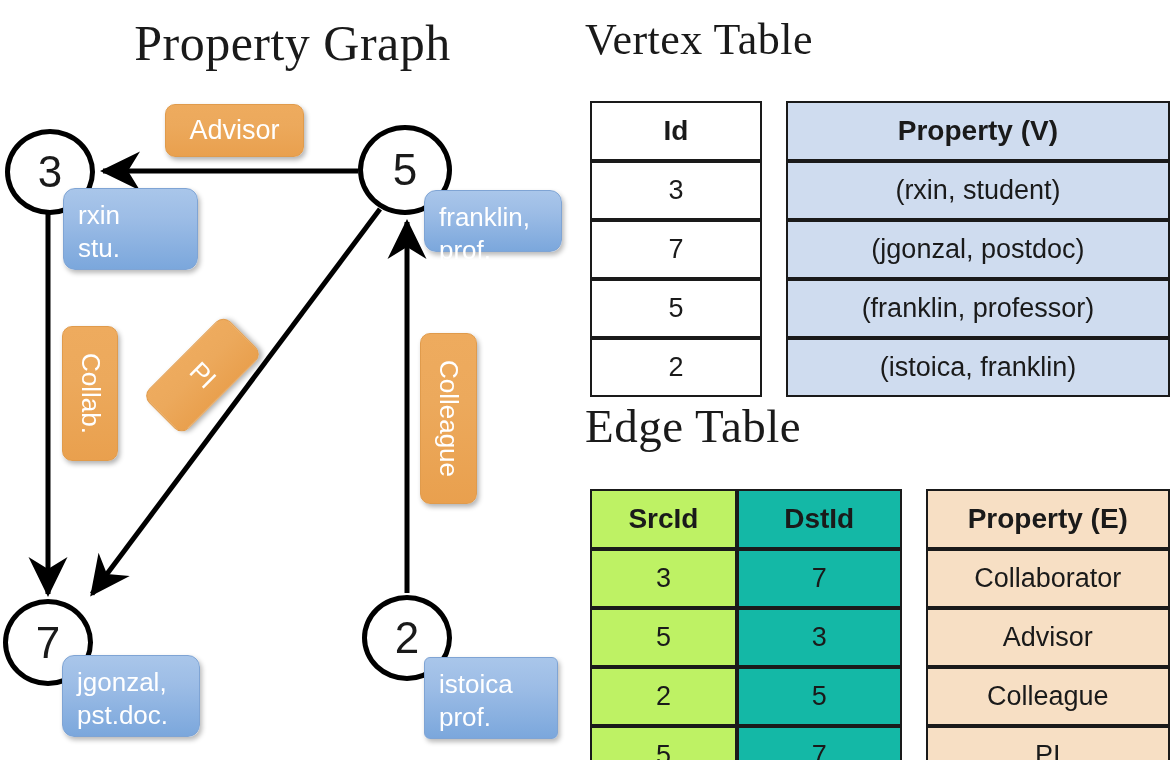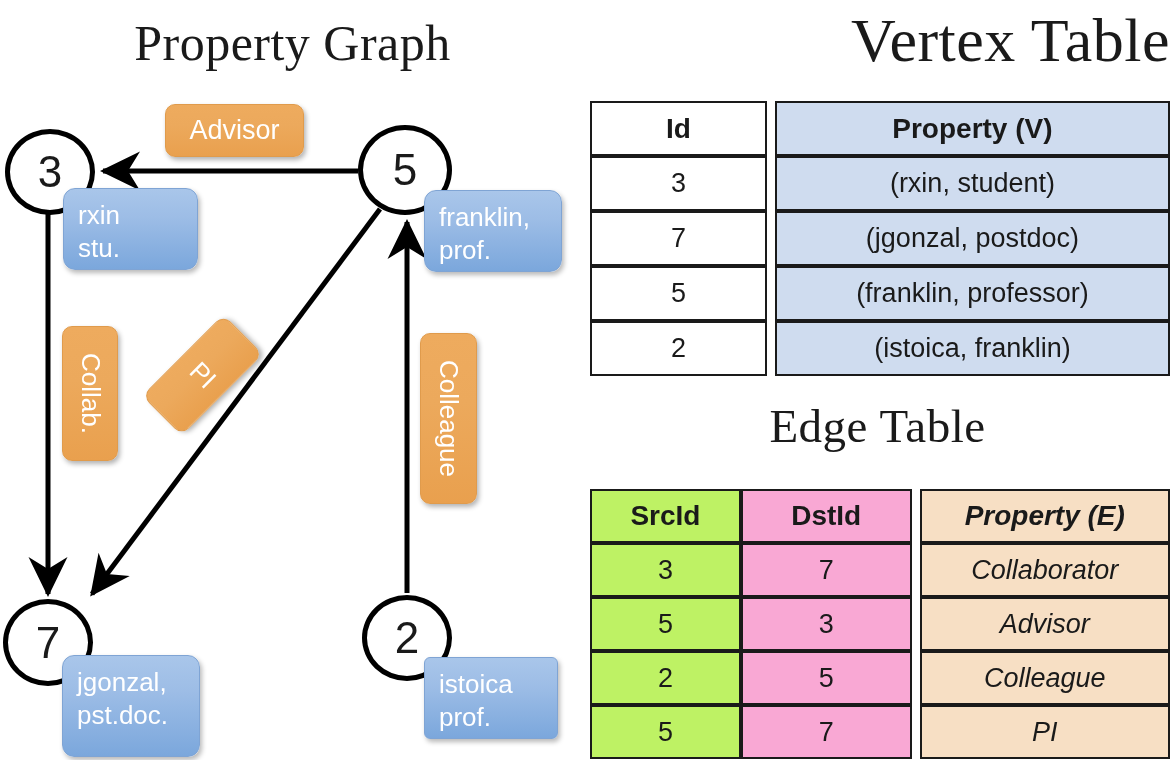--- a/index.html
+++ b/index.html
@@ -26,27 +26,27 @@
     white-space: nowrap;
   }
   #title-property-graph {
     left: 0; top: 14px; width: 585px;
     text-align: center;
     font-size: 50px;
     line-height: 58px;
   }
   #title-vertex-table {
     left: 585px; top: 12px; width: 585px;
-    text-align: right;
-    font-size: 62px;
+    text-align: left;
+    font-size: 44px;
     line-height: 56px;
   }
   #title-edge-table {
     left: 585px; top: 398px; width: 585px;
-    text-align: center;
+    text-align: left;
     font-size: 47px;
     line-height: 56px;
   }
 
   
   #graph-panel {
     position: absolute;
     left: 0; top: 0;
     width: 585px; height: 760px;
   }
@@ -120,37 +120,37 @@
     border-collapse: separate;
     border-spacing: 0;
     font-family: "Liberation Sans", sans-serif;
   }
   .tbl td, .tbl th {
     border: 2px solid #1a1a1a;
     text-align: center;
     font-weight: 300;
     font-size: 27px;
     color: #1a1a1a;
-    padding: 4px;
+    padding: 12px;
     box-sizing: border-box;
   }
   .tbl th {
     font-weight: 700;
     font-size: 28px;
   }
   .spacer-col { border: none !important; width: 6px; padding: 0; }
 
   #vertex-table { left: 590px; top: 101px; }
   #vertex-table .c-id   { width: 188px; height: 55px; background: #ffffff; }
   #vertex-table .c-prop { width: 416px; height: 55px; background: #cfdcef; }
 
   #edge-table { left: 590px; top: 489px; }
   #edge-table .c-src  { width: 155px; height: 54px; background: #bef264; }
-  #edge-table .c-dst  { width: 176px; height: 54px; background: #f9a8d4; }
-  #edge-table .c-eprop{ width: 256px; height: 54px; background: #f7dfc4; font-style: italic; }
+  #edge-table .c-dst  { width: 176px; height: 54px; background: #14b8a6; }
+  #edge-table .c-eprop{ width: 256px; height: 54px; background: #f7dfc4; }
 </style>
 </head>
 <body>
 
 <div class="title" id="title-property-graph">Property Graph</div>
 <div class="title" id="title-vertex-table">Vertex Table</div>
 <div class="title" id="title-edge-table">Edge Table</div>
 
 <div id="graph-panel">
 
@@ -180,25 +180,25 @@
     <span>7</span>
   </div>
   <div class="node" style="left:362px; top:595px; width:90px; height:86px;">
     <span>2</span>
   </div>
 
   <div class="prop-box" style="left:63px; top:188px; width:135px; height:82px;">
     <span>rxin</span>
     <span>stu.</span>
   </div>
-  <div class="prop-box" style="left:424px; top:190px; width:138px; height:82px;">
+  <div class="prop-box" style="left:424px; top:190px; width:138px; height:62px;">
     <span>franklin,</span>
     <span>prof.</span>
   </div>
-  <div class="prop-box" style="left:62px; top:655px; width:138px; height:102px;">
+  <div class="prop-box" style="left:62px; top:655px; width:138px; height:82px;">
     <span>jgonzal,</span>
     <span>pst.doc.</span>
   </div>
   <div class="prop-box" style="left:424px; top:657px; width:134px; height:82px;border-radius:6px;">
     <span>istoica</span>
     <span>prof.</span>
   </div>
 
   <div class="edge-label" style="left:165px; top:104px; width:139px; height:53px; font-size:27px;">
     <span>Advisor</span>

